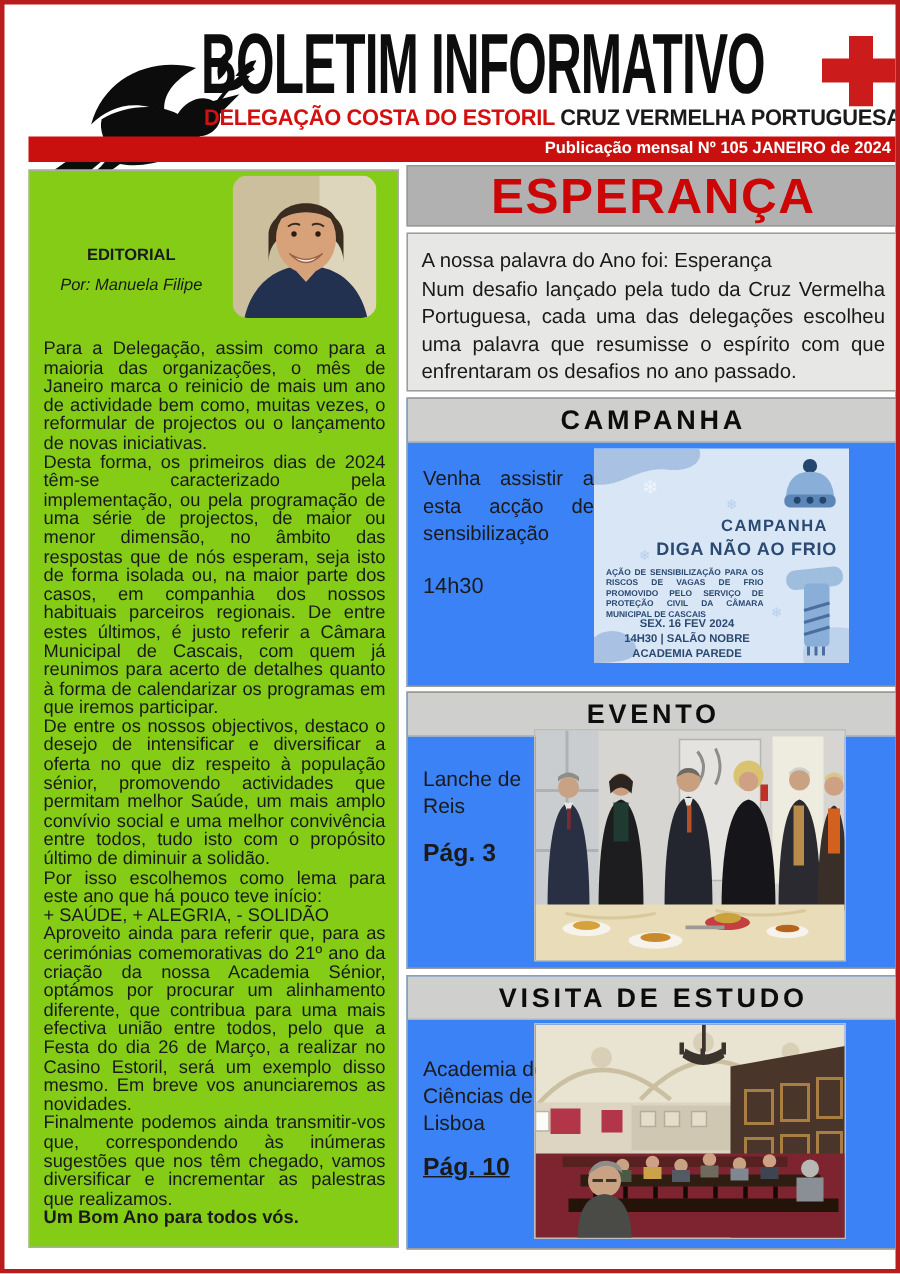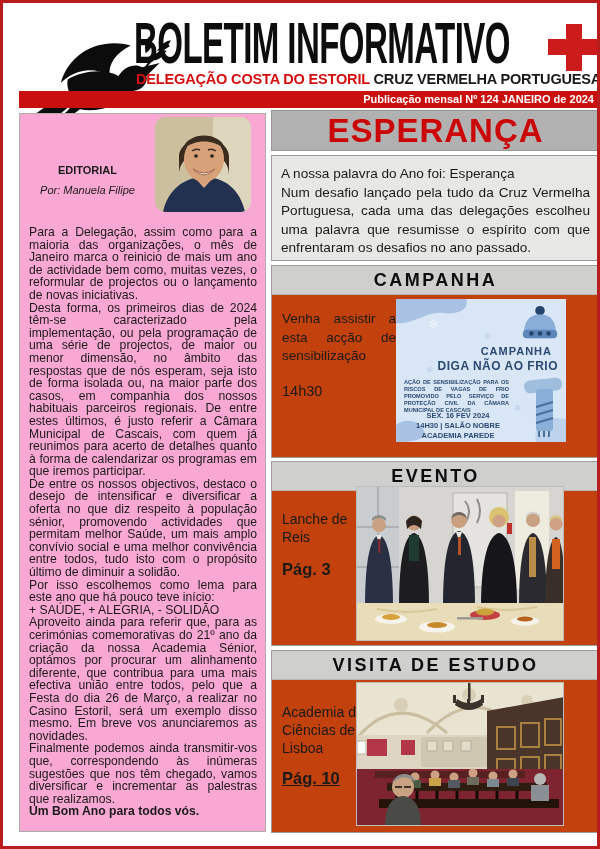--- a/index.html
+++ b/index.html
@@ -11,27 +11,27 @@
   
   .mast-title{left:131px;top:12px;font-size:57px;font-weight:bold;line-height:1;
               letter-spacing:-1px;transform:scaleX(.58);transform-origin:left top;white-space:nowrap;color:#0d0d0d;}
   .mast-sub{left:133px;top:67px;font-size:15px;font-weight:bold;white-space:nowrap;
             transform:scaleX(.97);transform-origin:left top;letter-spacing:-.2px;}
   .mast-sub .red{color:#d40f0f;}
   .pubbar{left:16px;top:88px;width:581px;height:17px;background:#c9100f;color:#fff;
           font-size:11px;font-weight:bold;text-align:right;line-height:17px;padding-right:6px;box-sizing:border-box;}
 
   
-  .gbox{background:#c2410c;border:1px solid #9c9c9a;box-sizing:border-box;}
+  .gbox{background:#3b82f6;border:1px solid #9c9c9a;box-sizing:border-box;}
   .band{background:#b1b1b1;border:1px solid #979797;box-sizing:border-box;text-align:center;}
   .band-title{font-size:33px;font-weight:bold;color:#cc0606;line-height:39px;letter-spacing:1px;}
   .sec-head{height:28px;background:#cfcfcd;border-bottom:1px solid #b5b5b3;
             font-size:18px;font-weight:bold;letter-spacing:2.5px;text-align:center;line-height:28px;color:#0d0d0d;}
 
-  .leftbox{left:16px;top:110px;width:247px;height:719px;background:#f9a8d4;border:1px solid #aeadab;box-sizing:border-box;}
+  .leftbox{left:16px;top:110px;width:247px;height:719px;background:#84cc16;border:1px solid #aeadab;box-sizing:border-box;}
   .edit-photo{left:135px;top:3px;width:96px;height:95px;border-radius:10px;overflow:hidden;}
   .edit-label{left:0;top:50px;width:135px;text-align:center;font-size:11px;font-weight:bold;}
   .edit-byline{left:0;top:70px;width:135px;text-align:center;font-size:11px;font-weight:normal;font-style:italic;}
   .edit-body{left:9px;top:112px;width:228px;font-size:12.2px;line-height:12.6px;text-align:justify;}
   .edit-body p{margin:0;}
   .edit-closing{font-weight:bold;}
 
   .espbox{left:268px;top:152px;width:329px;height:106px;background:#e7e7e5;border:1px solid #9c9c9a;
           box-sizing:border-box;padding:9px 9px;font-size:13.6px;line-height:18.6px;text-align:justify;}
 
@@ -81,21 +81,21 @@
 
   <div class="abs mast-sub"><span class="red">DELEGAÇÃO COSTA DO ESTORIL</span><span> CRUZ VERMELHA PORTUGUESA</span></div>
 
   <div class="abs" style="left:545px;top:21px;width:52px;height:47px;">
     <svg viewBox="0 0 52 47" width="52" height="47">
       <rect x="18" y="0" width="16" height="47" fill="#cc1b1b"></rect>
       <rect x="0" y="15" width="52" height="16" fill="#cc1b1b"></rect>
     </svg>
   </div>
 
-  <div class="abs pubbar">Publicação mensal Nº 124 JANEIRO de 2024</div>
+  <div class="abs pubbar">Publicação mensal Nº 105 JANEIRO de 2024</div>
 
   <div class="abs leftbox">
 
     <div class="abs edit-photo">
       <svg viewBox="0 0 96 95" width="96" height="95">
         <rect width="96" height="95" fill="#cbbf9e"></rect>
         <rect x="58" width="38" height="95" fill="#ddd5bc"></rect>
         <rect x="40" y="52" width="18" height="20" fill="#d7a279"></rect>
         <path d="M40,62 L49,72 L58,62 L60,95 L38,95 Z" fill="#f2f0ea"></path>
         <path d="M8,95 C13,72 29,63 40,61 L49,71 L58,61 C70,63 85,72 90,95 Z" fill="#233150"></path>

